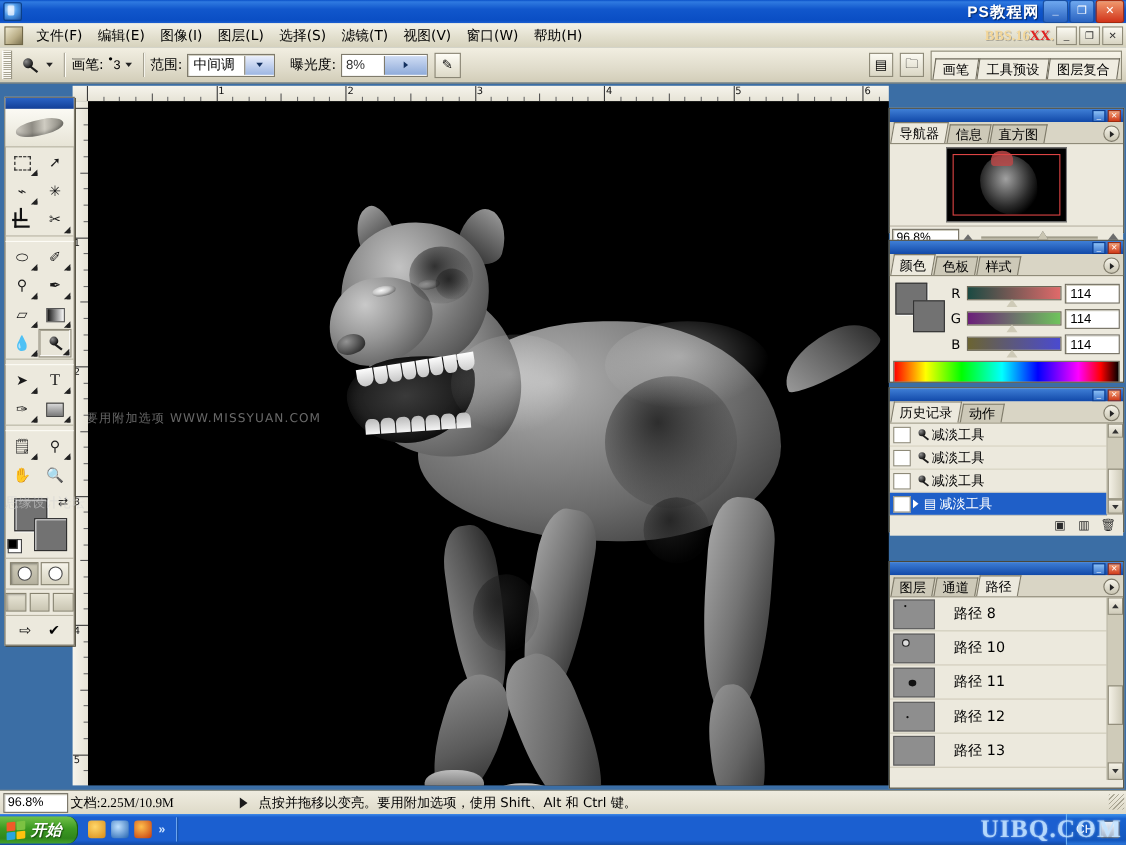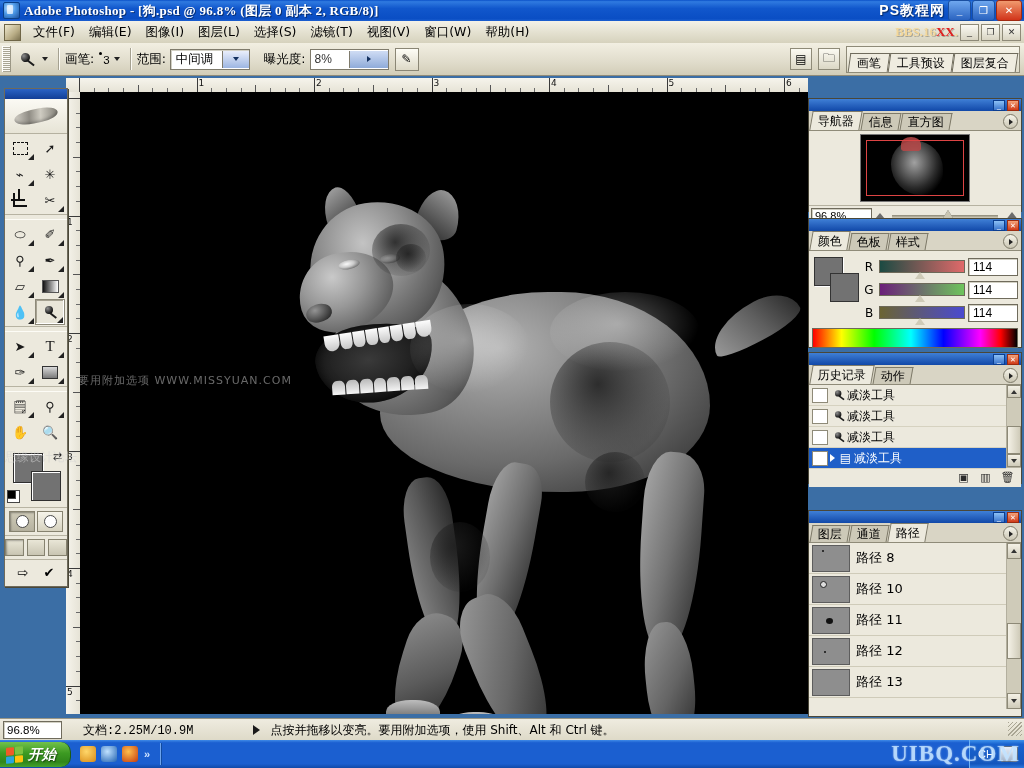--- a/index.html
+++ b/index.html
@@ -315,32 +315,32 @@
   .sb-track{flex:1;background:#cfcbb9;}
   .sb-thumb{height:26px;margin-top:28px;background:linear-gradient(90deg,#f4f1e6,#cfcbb9);border:1px solid #8d8977;}
   .pal-foot{height:19px;background:#ece9dd;border-top:1px solid #b6b2a1;display:flex;align-items:center;
     justify-content:flex-end;gap:7px;padding-right:6px;}
   .foot-ico{width:15px;height:14px;display:flex;align-items:center;justify-content:center;font-size:11px;color:#2b2b2b;}
 
   
   #paths{top:510px;height:205px;}
   .paths-list{background:#ece9dd;height:166px;display:flex;overflow:hidden;}
   .pl-items{flex:1;}
-  .prow{height:30px;display:flex;align-items:center;border-bottom:1px solid #cfcbb9;}
+  .prow{height:30px;display:flex;align-items:center;border-bottom:1px solid #cfcbb9;gap:11px;}
   .pthumb{width:36px;height:25px;background:#8e8e8e;border:1px solid #5d5d5d;margin:0 6px 0 3px;flex:none;position:relative;}
   .pthumb .dot{position:absolute;background:#111;border-radius:50%;}
   .prow .ptxt{font-size:13px;font-family:"DejaVu Sans",sans-serif;color:#000;}
   .paths-sb{width:14px;background:#ddd9c8;border-left:1px solid #b3af9e;display:flex;flex-direction:column;}
 
   
   .statusbar{position:absolute;left:0;top:718px;width:1024px;height:22px;
     background:linear-gradient(180deg,#efece0,#ddd9c7);border-top:1px solid #9b9785;display:flex;align-items:center;}
   .sb-zoom{width:54px;height:16px;margin-left:3px;border:1px solid #6f6b5c;background:#fff;font-size:11.5px;
     display:flex;align-items:center;padding-left:3px;box-shadow:inset 1px 1px 0 #d3d1c4;}
-  .sb-doc{font-size:12px;margin-left:21px;color:#000;font-family:Liberation Mono, monospace;white-space:nowrap;}
+  .sb-doc{font-size:12px;margin-left:2px;color:#000;font-family:Liberation Serif, serif;white-space:nowrap;}
   .sb-tri{margin-left:60px;width:0;height:0;border-top:5px solid transparent;border-bottom:5px solid transparent;
     border-left:7px solid #1a1a1a;}
   .sb-hint{font-size:12px;margin-left:10px;color:#000;font-family:"DejaVu Sans",sans-serif;white-space:nowrap;}
   .sb-grip{position:absolute;right:2px;top:3px;width:14px;height:14px;
     background:repeating-linear-gradient(135deg,#aaa694 0 1px,transparent 1px 3px);}
 
   
   .taskbar{position:absolute;left:0;top:740px;width:1024px;height:28px;
     background:linear-gradient(180deg,#3f8ae8 0%,#1b5fd0 10%,#1b5fd0 85%,#114aa8 100%);display:flex;align-items:center;}
   .start{
@@ -373,21 +373,20 @@
   .tb-wm-l{position:absolute;left:0;top:360px;color:rgba(210,210,210,.55);font-size:12px;white-space:nowrap;
     font-family:"DejaVu Sans",sans-serif;}
 </style>
 </head>
 <body>
 
 <div class="app">
 
   <div class="titlebar">
     <div class="ps-icon"></div>
-    <div class="title-text">Adobe Photoshop - [狗.psd @ 96.8% (图层 0 副本 2, RGB/8)]</div>
     <div class="tb-spacer"></div>
     <div class="wm-ps">PS教程网</div>
     <div class="win-btns">
       <div class="win-btn">_</div>
       <div class="win-btn">❐</div>
       <div class="win-btn close">✕</div>
     </div>
   </div>
 
   <div class="menubar">

